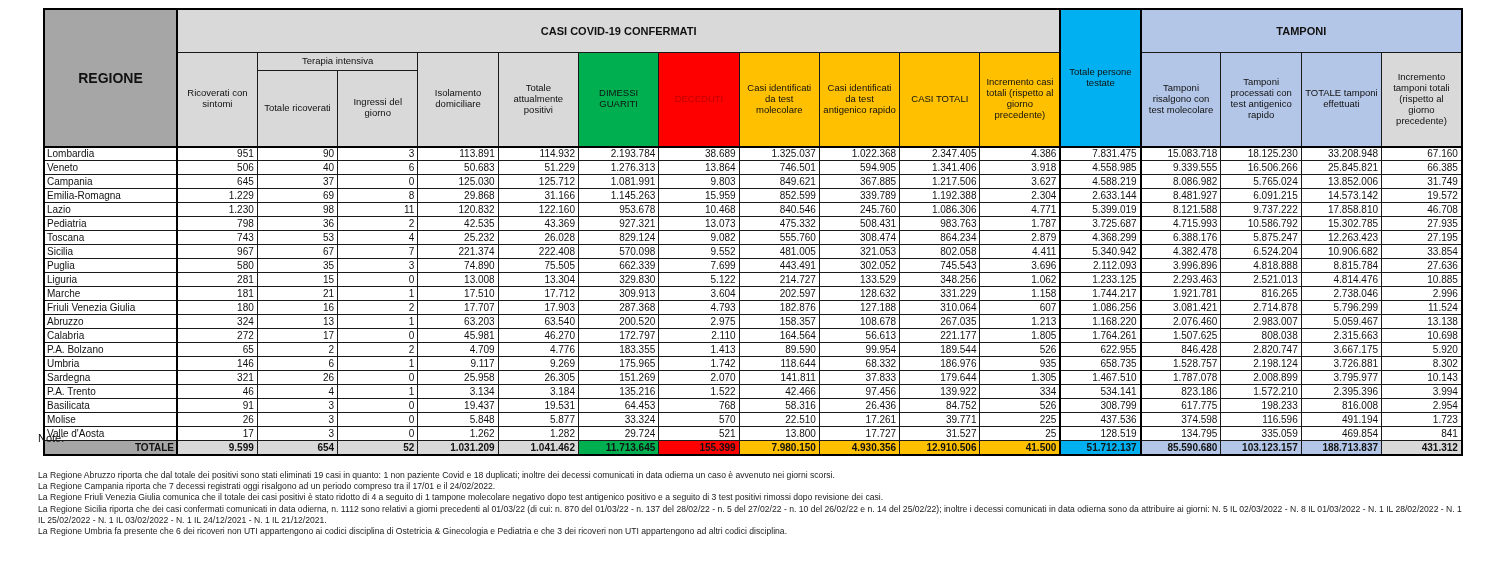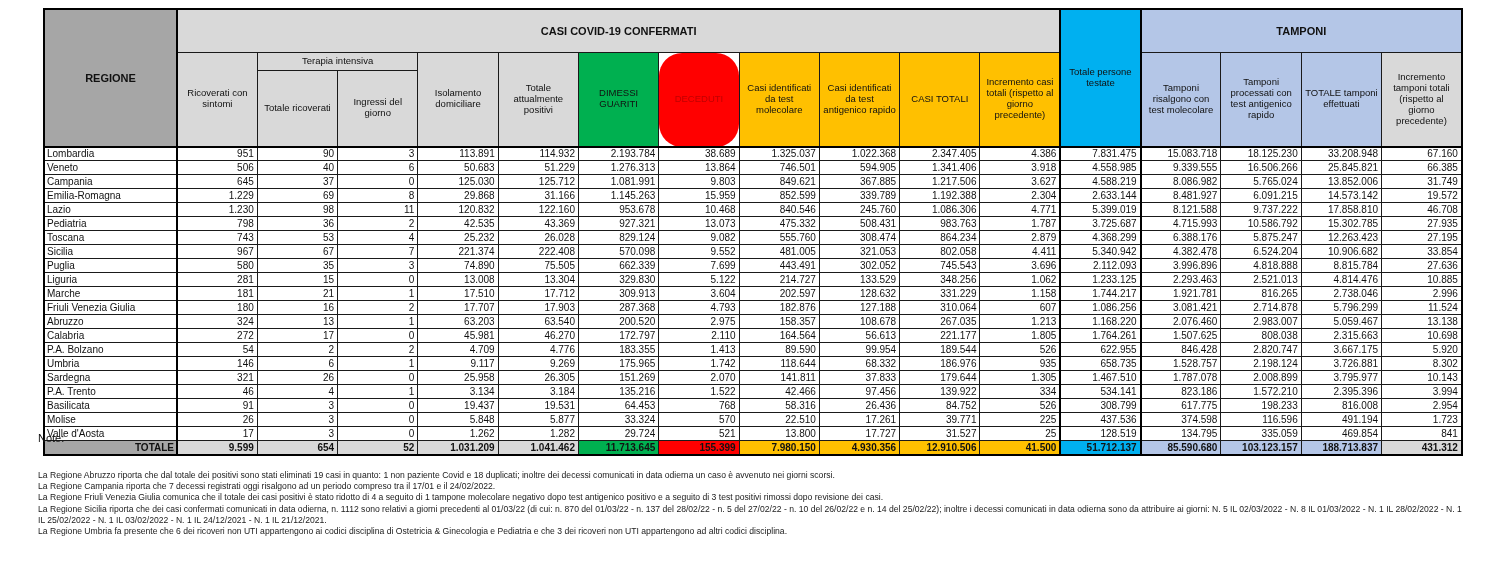--- a/index.html
+++ b/index.html
@@ -36,35 +36,35 @@
     background: #d9d9d9;
     font-size: 9.5px;
     font-weight: normal;
     text-align: center;
     vertical-align: middle;
     padding: 1px 3px;
     line-height: 1.15;
   }
   th.regione {
     background: #a6a6a6;
-    font-size: 11px;
+    font-size: 14px;
     font-weight: bold;
     text-align: center;
     vertical-align: middle;
   }
   tr.terapia-row th { height: 18px; }
   tr.subhead-row th { height: 76px; }
 
   .c-green { background: #00B050 !important; }
   .c-red   { background: #FF0000 !important; }
   .c-gold  { background: #FFC000 !important; }
   .c-cyan  { background: #00B0F0 !important; }
   .c-blue  { background: #B4C6E7 !important; }
   .c-gray  { background: #D9D9D9 !important; }
-  th.deceduti { color: #C00000; border-radius: 23px; }
+  th.deceduti { color: #C00000; }
 
   .thick-r { border-right: 2px solid #000 !important; }
   .thick-l { border-left: 2px solid #000 !important; }
   .thick-b { border-bottom: 2px solid #000 !important; }
 
   
   td.region {
     font-size: 10px;
     text-align: left;
     padding: 0 2px;
@@ -396,21 +396,21 @@
           <td class="num">221.177</td>
           <td class="num">1.805</td>
           <td class="num thick-l thick-r">1.764.261</td>
           <td class="num">1.507.625</td>
           <td class="num">808.038</td>
           <td class="num">2.315.663</td>
           <td class="num">10.698</td>
         </tr>
         <tr>
           <td class="region thick-r">P.A. Bolzano</td>
-          <td class="num">54</td>
+          <td class="num">65</td>
           <td class="num">2</td>
           <td class="num">2</td>
           <td class="num">4.709</td>
           <td class="num">4.776</td>
           <td class="num">183.355</td>
           <td class="num">1.413</td>
           <td class="num">89.590</td>
           <td class="num">99.954</td>
           <td class="num">189.544</td>
           <td class="num">526</td>

